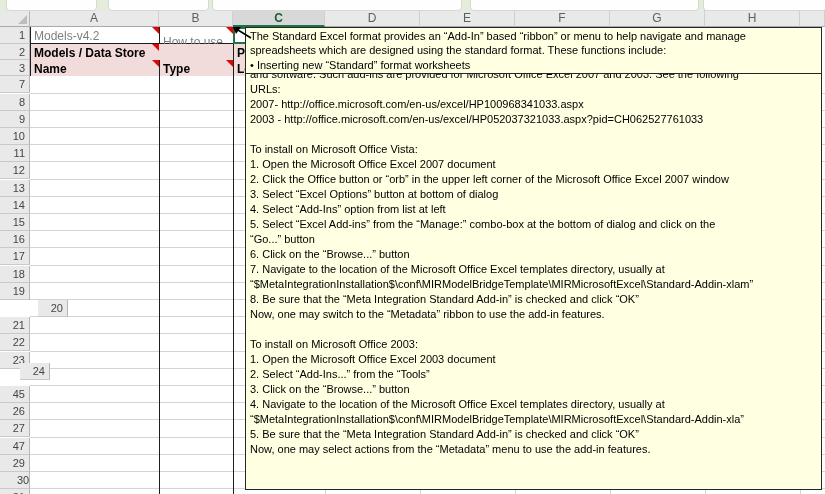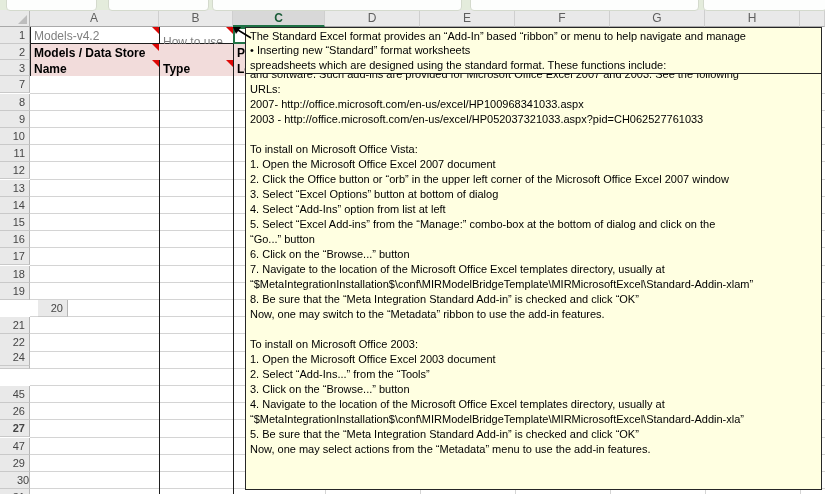--- a/index.html
+++ b/index.html
@@ -86,24 +86,24 @@
       <div class="rowhdr" style="top: 196.7px; height: 17.2px; line-height: 17.2px;">14</div>
       <div class="rowhdr" style="top: 213.9px; height: 17.2px; line-height: 17.2px;">15</div>
       <div class="rowhdr" style="top: 231.1px; height: 17.2px; line-height: 17.2px;">16</div>
       <div class="rowhdr" style="top: 248.3px; height: 17.2px; line-height: 17.2px;">17</div>
       <div class="rowhdr" style="top: 265.5px; height: 17.2px; line-height: 17.2px;">18</div>
       <div class="rowhdr" style="top: 282.7px; height: 17.2px; line-height: 17.2px;">19</div>
       <div class="rowhdr" style="top: 299.9px; height: 17.2px; line-height: 17.2px; margin-left: 38px;">20</div>
       <div class="rowhdr" style="top: 317.1px; height: 17.2px; line-height: 17.2px;">21</div>
       <div class="rowhdr" style="top: 334.3px; height: 17.2px; line-height: 17.2px;">22</div>
       <div class="rowhdr" style="top: 351.5px; height: 17.2px; line-height: 17.2px;">23</div>
-      <div class="rowhdr" style="top: 349px; height: 17.2px; line-height: 17.2px;">24</div>
+      <div class="rowhdr" style="top: 363px; height: 17.2px; line-height: 17.2px; margin-left: 20px;">24</div>
       <div class="rowhdr" style="top: 385.9px; height: 17.2px; line-height: 17.2px;">45</div>
       <div class="rowhdr" style="top: 403.1px; height: 17.2px; line-height: 17.2px;">26</div>
-      <div class="rowhdr" style="top: 420.3px; height: 17.2px; line-height: 17.2px; font-weight: bold;">27</div>
+      <div class="rowhdr" style="top: 420.3px; height: 17.2px; line-height: 17.2px;">27</div>
       <div class="rowhdr" style="top: 437.5px; height: 17.2px; line-height: 17.2px;">47</div>
       <div class="rowhdr" style="top: 454.7px; height: 17.2px; line-height: 17.2px;">29</div>
       <div class="rowhdr" style="top: 471.9px; height: 17.2px; line-height: 17.2px; padding-left: 17px;">30</div>
       <div class="rowhdr" style="top: 489.1px; height: 17.2px; line-height: 17.2px;">31</div>
     </div>
 
   <div id="gridlines">
       <div class="gl black" style="left: 30px; width: 295px; top: 43px; height: 1px;"></div>
       <div class="gl black" style="left: 30px; width: 295px; top: 59px; height: 1px;"></div>
       <div class="gl black" style="left: 30px; width: 295px; top: 75.3px; height: 1px;"></div>
@@ -182,22 +182,22 @@
       <div class="cline">2. Select “Add-Ins...” from the “Tools”</div>
       <div class="cline">3. Click on the “Browse...” button</div>
       <div class="cline">4. Navigate to the location of the Microsoft Office Excel templates directory, usually at</div>
       <div class="cline">“$MetaIntegrationInstallation$\conf\MIRModelBridgeTemplate\MIRMicrosoftExcel\Standard-Addin-xla”</div>
       <div class="cline">5. Be sure that the “Meta Integration Standard Add-in” is checked and click “OK”</div>
       <div class="cline">Now, one may select actions from the “Metadata” menu to use the add-in features.</div>
     </div>
 
   <div class="note" id="note-howto">
       <div class="cline">The Standard Excel format provides an “Add-In” based “ribbon” or menu to help navigate and manage</div>
+      <div class="cline">spreadsheets which are designed using the standard format.  These functions include:</div>
       <div class="cline">• Inserting new “Standard” format worksheets</div>
-      <div class="cline">spreadsheets which are designed using the standard format.  These functions include:</div>
     </div>
 
   <svg id="note-arrow" width="24" height="16">
     <path d="M21,14 L8,6" stroke="#000" stroke-width="1.5" fill="none"></path>
     <polygon points="2,1 11,3 6,10" fill="#000"></polygon>
   </svg>
 
 </div>
 
 </body></html>

